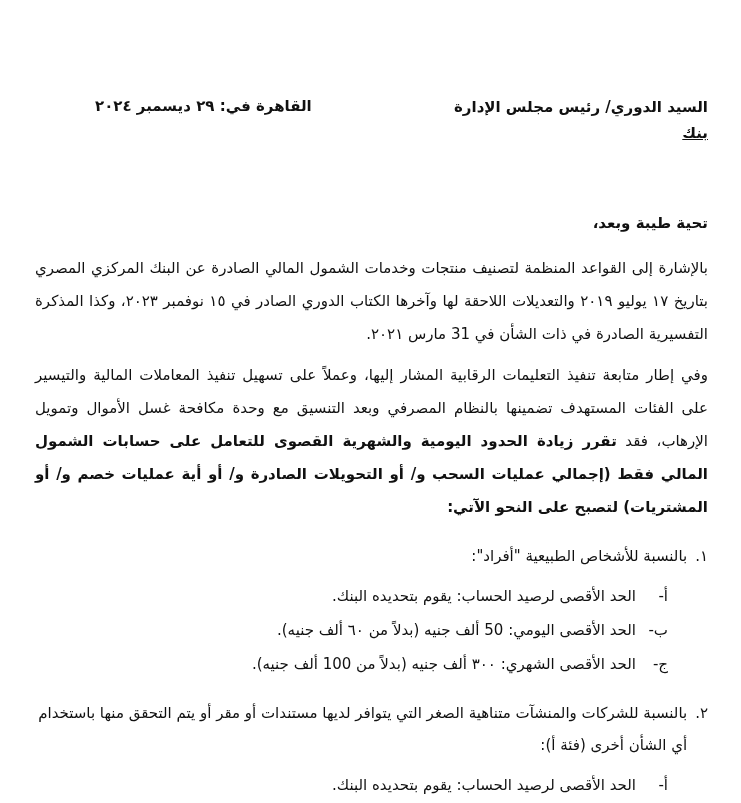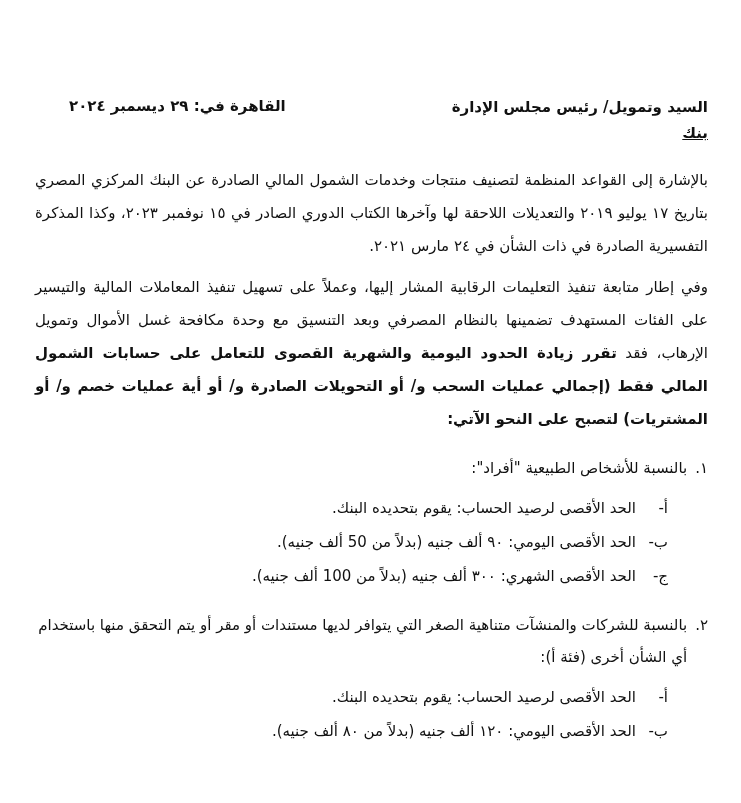--- a/index.html
+++ b/index.html
@@ -19,21 +19,21 @@
   .bold { font-weight: bold; }
   .underline { text-decoration: underline; text-align: right; }
 
   .header-row {
     display: flex;
     justify-content: space-between;
     align-items: flex-start;
   }
   .addressee div { line-height: 26px; font-size: 15px; }
   .date-line {
-    margin-left: 34px;
+    margin-left: 60px;
     font-size: 15px;
     line-height: 24px;
     white-space: nowrap;
   }
 
   .greeting {
     margin-top: 66px;
     font-size: 15px;
     line-height: 22px;
   }
@@ -74,44 +74,45 @@
   }
   .item-text { flex: 1 1 auto; }
 </style>
 </head>
 <body>
 
 <div class="page">
 
   <div class="header-row">
     <div class="addressee">
-      <div class="bold">السيد وتمويل/ رئيس مجلس الإدارة</div>
+      <div class="bold">السيد الدوري/ رئيس مجلس الإدارة</div>
       <div class="bold underline">بنك</div>
     </div>
     <div class="date-line bold">القاهرة في: ٢٩ ديسمبر ٢٠٢٤</div>
   </div>
 
+  <div class="greeting bold">تحية طيبة وبعد،</div>
 
-  <p class="para">بالإشارة إلى القواعد المنظمة لتصنيف منتجات وخدمات الشمول المالي الصادرة عن البنك المركزي المصري بتاريخ ١٧ يوليو ٢٠١٩ والتعديلات اللاحقة لها وآخرها الكتاب الدوري الصادر في ١٥ نوفمبر ٢٠٢٣، وكذا المذكرة التفسيرية الصادرة في ذات الشأن في ٢٤ مارس ٢٠٢١.</p>
+  <p class="para">بالإشارة إلى القواعد المنظمة لتصنيف منتجات وخدمات الشمول المالي الصادرة عن البنك المركزي المصري بتاريخ ١٧ يوليو ٢٠١٩ والتعديلات اللاحقة لها وآخرها الكتاب الدوري الصادر في ١٥ نوفمبر ٢٠٢٣، وكذا المذكرة التفسيرية الصادرة في ذات الشأن في 31 مارس ٢٠٢١.</p>
 
   <p class="para para-decision"><span>وفي إطار متابعة تنفيذ التعليمات الرقابية المشار إليها، وعملاً على تسهيل تنفيذ المعاملات المالية والتيسير على الفئات المستهدف تضمينها بالنظام المصرفي وبعد التنسيق مع وحدة مكافحة غسل الأموال وتمويل الإرهاب، فقد </span><span class="bold">تقرر زيادة الحدود اليومية والشهرية القصوى للتعامل على حسابات الشمول المالي فقط (إجمالي عمليات السحب و/ أو التحويلات الصادرة و/ أو أية عمليات خصم و/ أو المشتريات) لتصبح على النحو الآتي:</span></p>
 
   <div class="section">
     <div class="sec-head">
       <span class="sec-num">١.</span>
       <span class="sec-title">بالنسبة للأشخاص الطبيعية "أفراد":</span>
     </div>
     <div class="sub-list">
       <div class="sub-item">
         <span class="marker">أ-</span>
         <span class="item-text">الحد الأقصى لرصيد الحساب: يقوم بتحديده البنك.</span>
       </div>
       <div class="sub-item">
         <span class="marker">ب-</span>
-        <span class="item-text">الحد الأقصى اليومي: ٩٠ ألف جنيه (بدلاً من 50 ألف جنيه).</span>
+        <span class="item-text">الحد الأقصى اليومي: 50 ألف جنيه (بدلاً من ٦٠ ألف جنيه).</span>
       </div>
       <div class="sub-item">
         <span class="marker">ج-</span>
         <span class="item-text">الحد الأقصى الشهري: ٣٠٠ ألف جنيه (بدلاً من 100 ألف جنيه).</span>
       </div>
     </div>
   </div>
 
   <div class="section">
     <div class="sec-head">

